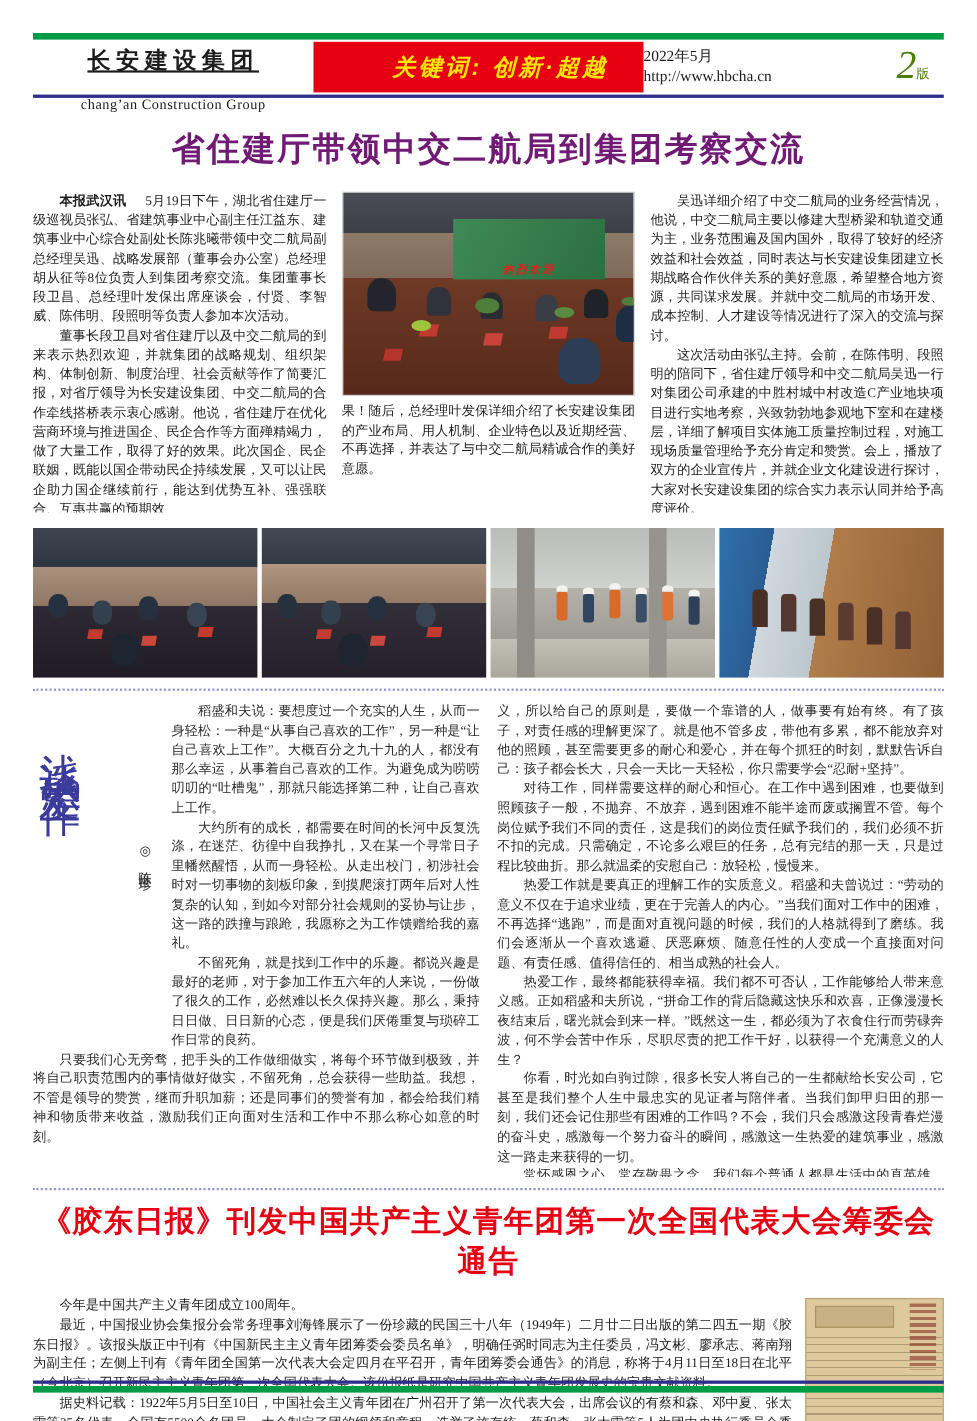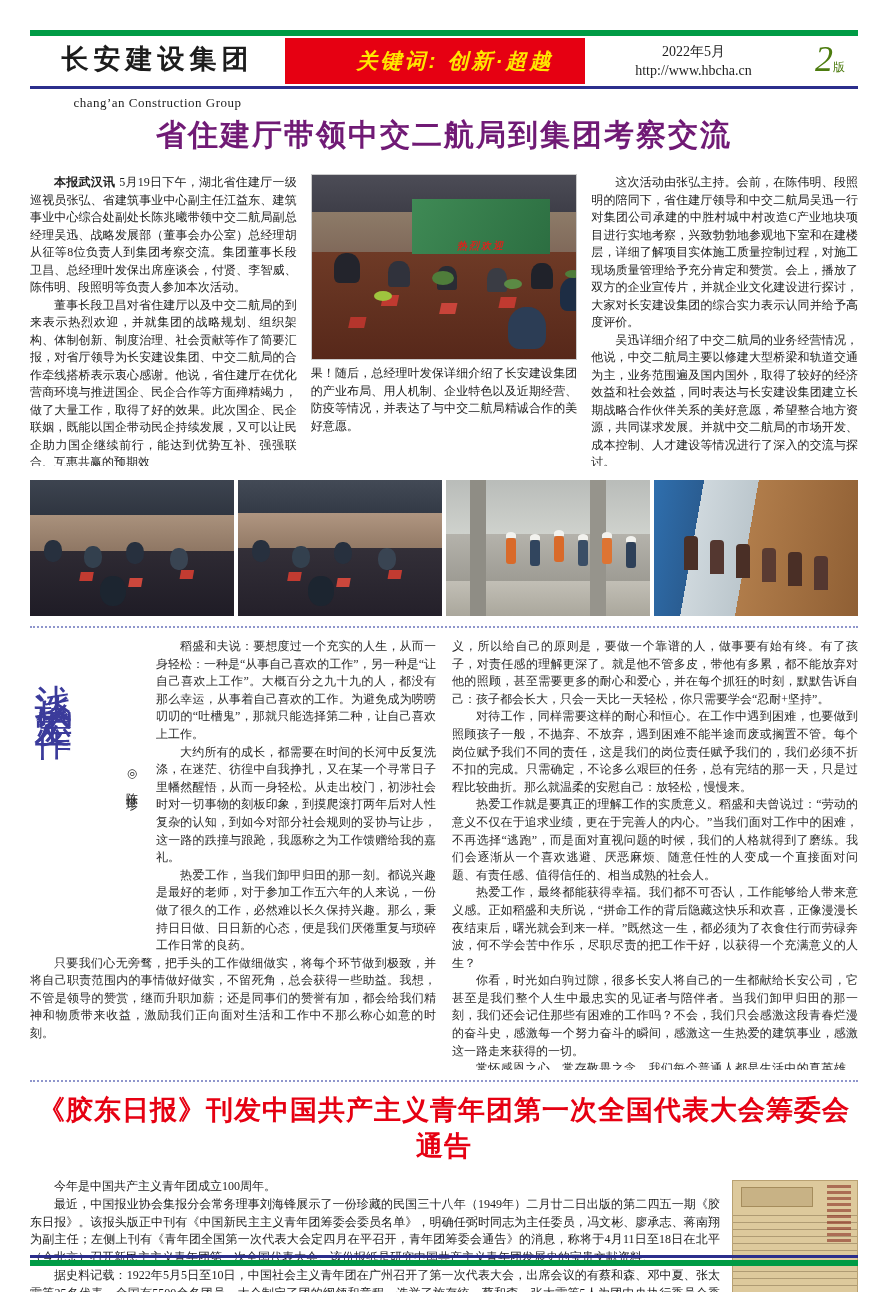--- a/index.html
+++ b/index.html
@@ -4,40 +4,40 @@
 <style>
   * { margin:0; padding:0; box-sizing:border-box; }
   body { background:#e8e8e8; font-family:"Liberation Serif","DejaVu Serif",serif; }
   .page { width:888px; height:1292px; margin:0 auto; background:#fff; position:relative;
           padding:30px 30px 0 30px; overflow:hidden; color:#1c1c1c; }
 
   
   .green-bar { height:6px; background:#009b45; }
   .mast-row { display:flex; align-items:stretch; height:46px; margin-top:2px; }
   .mast-left { width:255px; text-align:center; padding-top:3px; }
-  .org-cn { font-size:27px; font-weight:bold; letter-spacing:5px; }
+  .org-cn { font-size:21px; font-weight:bold; letter-spacing:5px;text-decoration:underline; }
   .org-en { font-size:13px; margin-top:18px; letter-spacing:0.5px; }
   .mast-center { width:300px; background:#e60012; color:#ffe600; display:flex; align-items:center;
                  justify-content:center; font-size:21px; font-weight:bold; font-style:italic;
                  letter-spacing:3px; font-family:"Liberation Sans","DejaVu Sans",sans-serif;padding-left:40px; }
-  .mast-right { flex:1; text-align:center; font-size:14px; padding-top:4px; line-height:19px; }
+  .mast-right { flex:1; font-size:14px; padding-top:4px; line-height:19px; }
   .page-no { width:56px; color:#4d7c0f; text-align:center; padding-top:2px; }
   .page-no .num { font-size:36px; font-style:italic; line-height:38px; }
   .page-no .ban { font-size:12px; }
   .navy-rule { height:3px; background:#2b2e8c; margin-top:2px; }
 
   
   h1.headline1 { text-align:center; color:#701a75; font-size:30px; letter-spacing:2px;
                  font-family:"Liberation Sans","DejaVu Sans",sans-serif; font-weight:bold;
                  margin:26px 0 18px 0; }
   .cols3 { display:flex; gap:14px; height:292px; overflow:hidden; }
   .cols3 .col { flex:1; font-size:12px; line-height:17.5px; text-align:justify; }
   .cols3 p { text-indent:2em; }
   .cols3 p.cont { text-indent:0; }
-  .cols3 b.dateline { margin-right:4px; }
+  .cols3 b.dateline { margin-right:17px; }
 
   
   .photo { position:relative; overflow:hidden; border:1px solid #ccc; }
   .main-photo { width:100%; height:186px; margin-bottom:5px;
     background:linear-gradient(180deg,#4c4c56 0%,#3e3e48 20%,#8d7b68 20%,#80695a 42%,#6e3a26 42%,#57281a 100%); }
   .mp-screen { position:absolute; left:38%; top:13%; width:52%; height:30%;
     background:linear-gradient(120deg,#3f8a55,#2c6e41); display:flex; align-items:flex-end;
     justify-content:center; padding-top:0;font-style:italic; }
   .mp-screen span { color:#d8241e; font-size:10px; font-weight:bold; letter-spacing:2px; }
   .people, .cards, .plants { position:absolute; }
@@ -135,25 +135,25 @@
       </div>
       <div class="col">
         <div class="photo main-photo">
           <div class="mp-screen">
               <span>热烈欢迎</span>
             </div>
           <div class="people mp-people"></div>
           <div class="cards mp-cards"></div>
           <div class="plants mp-plants"></div>
         </div>
-        <p class="cont">果！随后，总经理叶发保详细介绍了长安建设集团的产业布局、用人机制、企业特色以及近期经营、防疫等情况，并表达了与中交二航局精诚合作的美好意愿。</p>
+        <p class="cont">果！随后，总经理叶发保详细介绍了长安建设集团的产业布局、用人机制、企业特色以及近期经营、不再选择，并表达了与中交二航局精诚合作的美好意愿。</p>
       </div>
       <div class="col">
+        <p>吴迅详细介绍了中交二航局的业务经营情况，他说，中交二航局主要以修建大型桥梁和轨道交通为主，业务范围遍及国内国外，取得了较好的经济效益和社会效益，同时表达与长安建设集团建立长期战略合作伙伴关系的美好意愿，希望整合地方资源，共同谋求发展。并就中交二航局的市场开发、成本控制、人才建设等情况进行了深入的交流与探讨。</p>
         <p>这次活动由张弘主持。会前，在陈伟明、段照明的陪同下，省住建厅领导和中交二航局吴迅一行对集团公司承建的中胜村城中村改造C产业地块项目进行实地考察，兴致勃勃地参观地下室和在建楼层，详细了解项目实体施工质量控制过程，对施工现场质量管理给予充分肯定和赞赏。会上，播放了双方的企业宣传片，并就企业文化建设进行探讨，大家对长安建设集团的综合实力表示认同并给予高度评价。</p>
-        <p>吴迅详细介绍了中交二航局的业务经营情况，他说，中交二航局主要以修建大型桥梁和轨道交通为主，业务范围遍及国内国外，取得了较好的经济效益和社会效益，同时表达与长安建设集团建立长期战略合作伙伴关系的美好意愿，希望整合地方资源，共同谋求发展。并就中交二航局的市场开发、成本控制、人才建设等情况进行了深入的交流与探讨。</p>
 
       </div>
     </div>
   </section>
 
   <section class="photo-row">
     <div class="photo p-meet1">
       <div class="people dot1"></div>
       <div class="cards card1"></div>
     </div>
@@ -174,21 +174,21 @@
   <hr class="dotted">
 
   <section class="essay">
     <div class="ecol">
       <div class="etitle-block">
         <div class="etitle">浅谈热爱工作</div>
         <div class="eauthor">◎陈世珍</div>
       </div>
       <p>稻盛和夫说：要想度过一个充实的人生，从而一身轻松：一种是“从事自己喜欢的工作”，另一种是“让自己喜欢上工作”。大概百分之九十九的人，都没有那么幸运，从事着自己喜欢的工作。为避免成为唠唠叨叨的“吐槽鬼”，那就只能选择第二种，让自己喜欢上工作。</p>
       <p>大约所有的成长，都需要在时间的长河中反复洗涤，在迷茫、彷徨中自我挣扎，又在某一个寻常日子里幡然醒悟，从而一身轻松。从走出校门，初涉社会时对一切事物的刻板印象，到摸爬滚打两年后对人性复杂的认知，到如今对部分社会规则的妥协与让步，这一路的跌撞与踉跄，我愿称之为工作馈赠给我的嘉礼。</p>
-      <p>热爱工作，当我们卸甲归田的那一刻。都说兴趣是最好的老师，对于参加工作五六年的人来说，一份做了很久的工作，必然难以长久保持兴趣。那么，秉持日日做、日日新的心态，便是我们厌倦重复与琐碎工作日常的良药。</p>
+      <p>不留死角，就是找到工作中的乐趣。都说兴趣是最好的老师，对于参加工作五六年的人来说，一份做了很久的工作，必然难以长久保持兴趣。那么，秉持日日做、日日新的心态，便是我们厌倦重复与琐碎工作日常的良药。</p>
       <p>只要我们心无旁骛，把手头的工作做细做实，将每个环节做到极致，并将自己职责范围内的事情做好做实，不留死角，总会获得一些助益。我想，不管是领导的赞赏，继而升职加薪；还是同事们的赞誉有加，都会给我们精神和物质带来收益，激励我们正向面对生活和工作中不那么称心如意的时刻。</p>
 
     </div>
     <div class="ecol">
       <p class="cont">义，所以给自己的原则是，要做一个靠谱的人，做事要有始有终。有了孩子，对责任感的理解更深了。就是他不管多皮，带他有多累，都不能放弃对他的照顾，甚至需要更多的耐心和爱心，并在每个抓狂的时刻，默默告诉自己：孩子都会长大，只会一天比一天轻松，你只需要学会“忍耐+坚持”。</p>
       <p>对待工作，同样需要这样的耐心和恒心。在工作中遇到困难，也要做到照顾孩子一般，不抛弃、不放弃，遇到困难不能半途而废或搁置不管。每个岗位赋予我们不同的责任，这是我们的岗位责任赋予我们的，我们必须不折不扣的完成。只需确定，不论多么艰巨的任务，总有完结的那一天，只是过程比较曲折。那么就温柔的安慰自己：放轻松，慢慢来。</p>
       <p>热爱工作就是要真正的理解工作的实质意义。稻盛和夫曾说过：“劳动的意义不仅在于追求业绩，更在于完善人的内心。”当我们面对工作中的困难，不再选择“逃跑”，而是面对直视问题的时候，我们的人格就得到了磨练。我们会逐渐从一个喜欢逃避、厌恶麻烦、随意任性的人变成一个直接面对问题、有责任感、值得信任的、相当成熟的社会人。</p>
       <p>热爱工作，最终都能获得幸福。我们都不可否认，工作能够给人带来意义感。正如稻盛和夫所说，“拼命工作的背后隐藏这快乐和欢喜，正像漫漫长夜结束后，曙光就会到来一样。”既然这一生，都必须为了衣食住行而劳碌奔波，何不学会苦中作乐，尽职尽责的把工作干好，以获得一个充满意义的人生？</p>
       <p>你看，时光如白驹过隙，很多长安人将自己的一生都献给长安公司，它甚至是我们整个人生中最忠实的见证者与陪伴者。当我们卸甲归田的那一刻，我们还会记住那些有困难的工作吗？不会，我们只会感激这段青春烂漫的奋斗史，感激每一个努力奋斗的瞬间，感激这一生热爱的建筑事业，感激这一路走来获得的一切。</p>
       <p>常怀感恩之心，常存敬畏之念。我们每个普通人都是生活中的真英雄，让我们从此刻起，热爱工作，并起而行之，为创造新的幸福生活而努力奋斗吧！</p>

